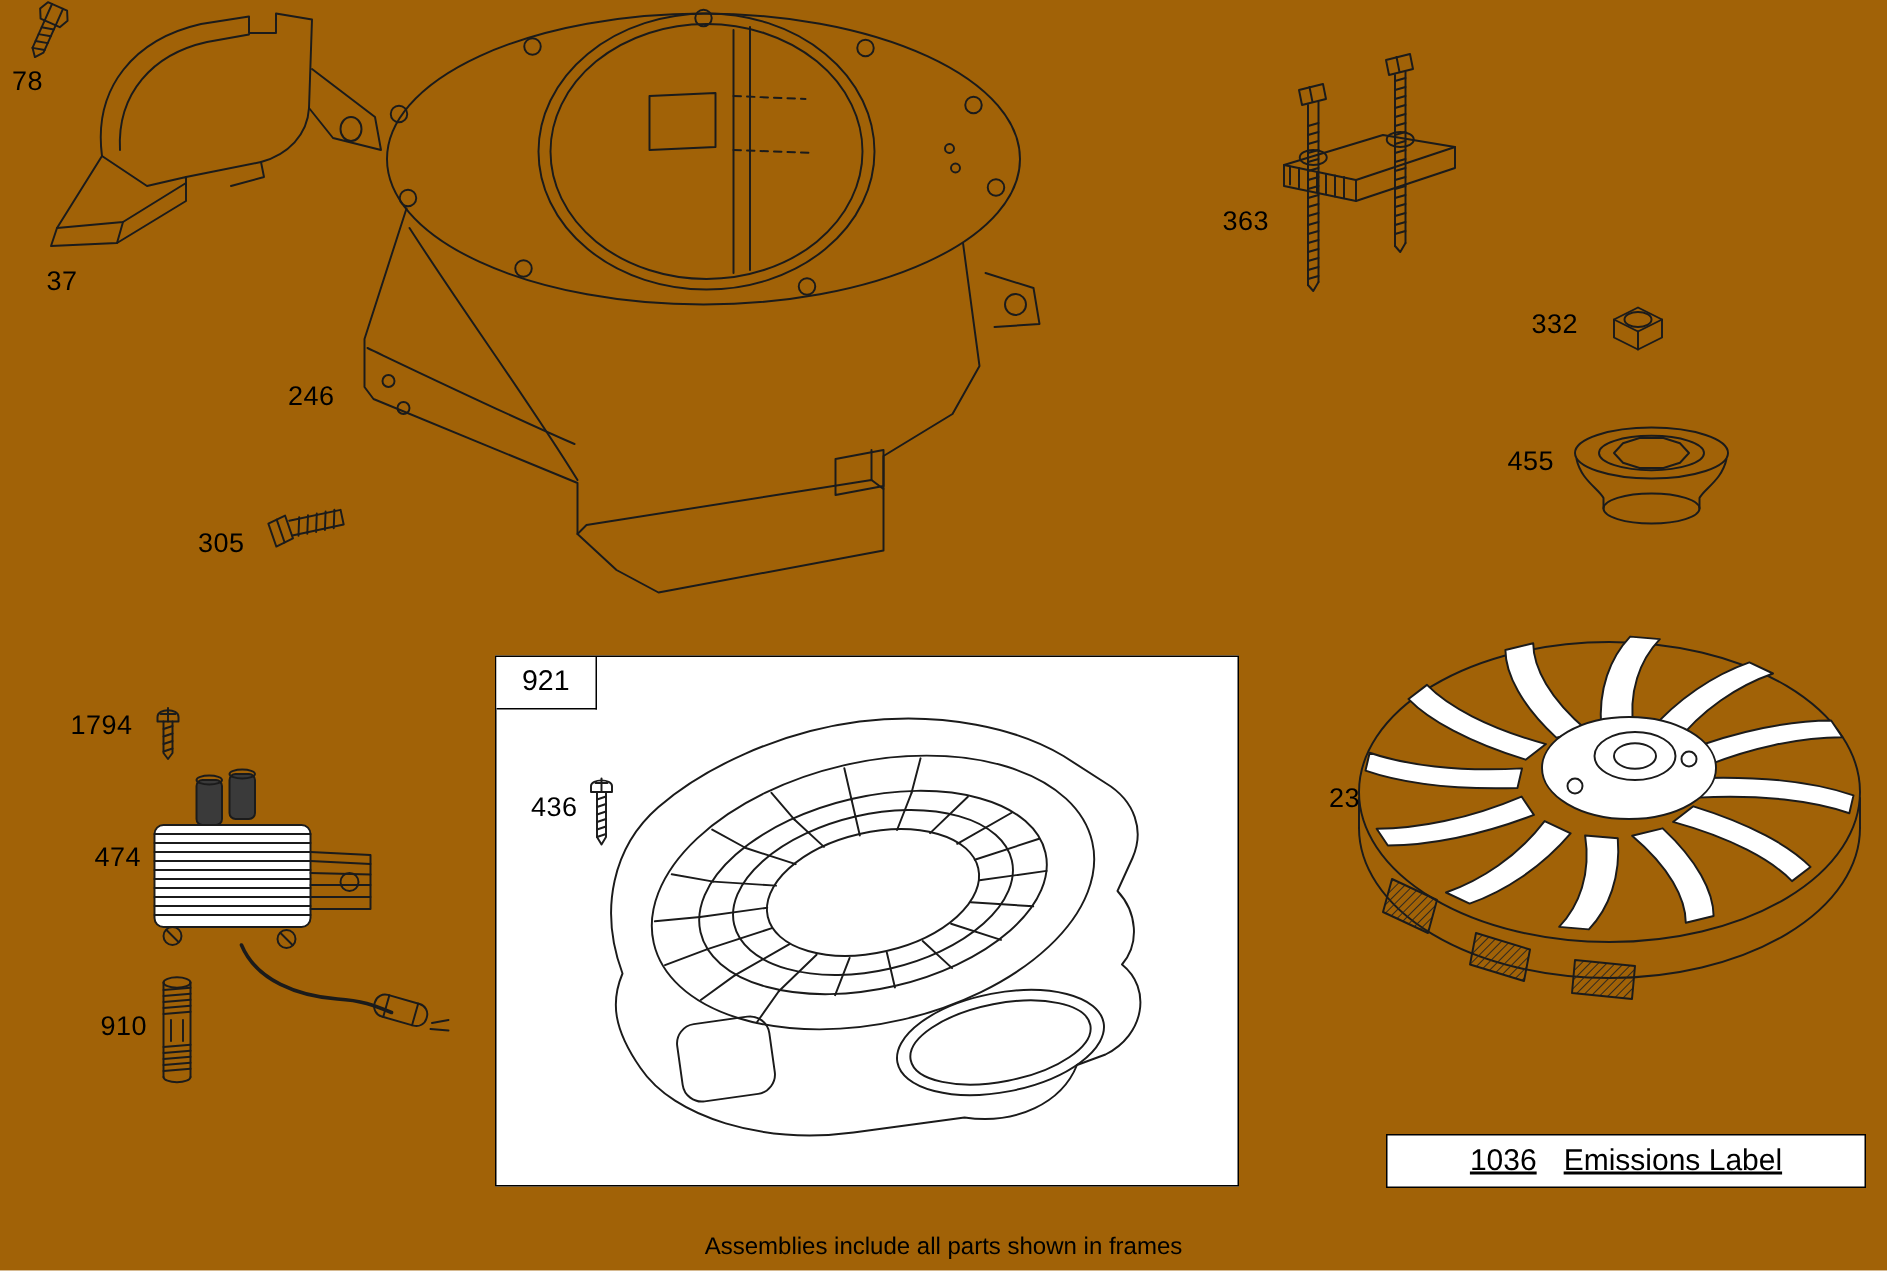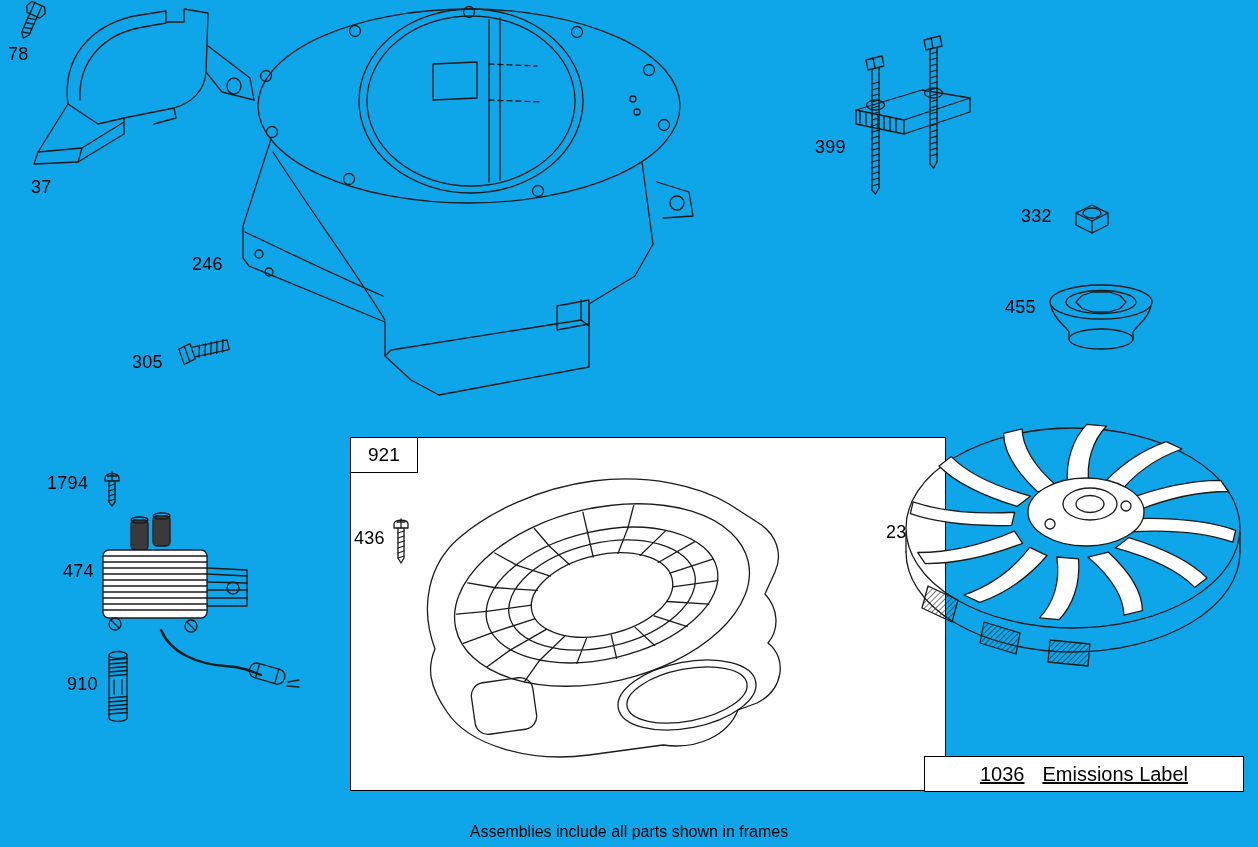--- a/index.html
+++ b/index.html
@@ -1,18 +1,18 @@
 <!DOCTYPE html>
 <html><head>
 <meta charset="utf-8">
 <style>
   * { margin:0; padding:0; box-sizing:border-box; }
   html,body { background:#fff; }
   body { font-family:"Liberation Sans", sans-serif; color:#000; }
-  .canvas { position:relative; width:1258px; height:847px; background:#0ea5e9; overflow:hidden; }
+  .canvas { position:relative; width:1258px; height:847px; background:#a16207; overflow:hidden; }
   .part { position:absolute; }
   .plabel { position:absolute; font-size:18px; letter-spacing:.3px; }
   .frame { position:absolute; border:1.6px solid #000; background:#fff; }
   .frame-tag { position:absolute; left:0; top:0; border-right:1.6px solid #000; border-bottom:1.6px solid #000; padding:6px 17px; font-size:19px; background:#fff; }
   .embox { position:absolute; border:1.6px solid #000; display:flex; align-items:center; justify-content:center; gap:18px; font-size:20px; background:#fff;text-decoration:underline; }
   .caption { position:absolute; top:823px; left:0; width:100%; text-align:center; font-size:16px; }
   svg { display:block; overflow:visible; }
   .part path, .part ellipse, .part circle, .part rect, .part line, .part polygon, .part polyline {
     stroke:#1b1b1b; stroke-width:1.3; fill:none; stroke-linecap:round; stroke-linejoin:round;
     vector-effect:non-scaling-stroke;
@@ -111,21 +111,21 @@
     <line x1="23" y1="26" x2="25" y2="36"></line>
     <path d="M 22,38 L 22,158 M 29,36 L 29,156"></path>
     <path d="M22,52 L29,50 M22,58 L29,56 M22,64 L29,62 M22,70 L29,68 M22,76 L29,74 M22,82 L29,80 M22,88 L29,86 M22,94 L29,92 M22,100 L29,98 M22,106 L29,104 M22,112 L29,110 M22,118 L29,116 M22,124 L29,122 M22,130 L29,128 M22,136 L29,134 M22,142 L29,140 M22,148 L29,146 M22,154 L29,152"></path>
     <path d="M 22,158 L 25.5,162 L 29,156"></path>
     <polygon points="74,8 90,4 92,14 76,18"></polygon>
     <line x1="81" y1="6" x2="83" y2="16"></line>
     <path d="M 80,18 L 80,132 M 87,16 L 87,130"></path>
     <path d="M80,22 L87,20 M80,28 L87,26 M80,34 L87,32 M80,40 L87,38 M80,46 L87,44 M80,52 L87,50 M80,58 L87,56 M80,64 L87,62 M80,70 L87,68 M80,76 L87,74 M80,82 L87,80 M80,88 L87,86 M80,94 L87,92 M80,100 L87,98 M80,106 L87,104 M80,112 L87,110 M80,118 L87,116 M80,124 L87,122"></path>
     <path d="M 80,132 L 83.5,136 L 87,130"></path>
   </svg>
-  <div class="plabel" style="left:815px;top:137px">399</div>
+  <div class="plabel" style="left:815px;top:137px">363</div>
 
   <svg class="part" style="left:1070px;top:200px" width="44" height="40">
     <polygon points="6,13 22,5 38,13 38,25 22,33 6,25"></polygon>
     <path d="M 6,13 L 22,21 L 38,13"></path>
     <line x1="22" y1="21" x2="22" y2="33"></line>
     <ellipse cx="22" cy="13" rx="9" ry="5"></ellipse>
   </svg>
   <div class="plabel" style="left:1021px;top:206px">332</div>
 
   <svg class="part" style="left:1046px;top:282px" width="110" height="78">
@@ -176,21 +176,21 @@
     <line x1="7" y1="7" x2="7" y2="70"></line>
     <line x1="25" y1="7" x2="25" y2="70"></line>
     <path d="M 7,70 A 9,3.5 0 0 0 25,70"></path>
     <path d="M7,12 L25,10.5 M7,16 L25,14.5 M7,20 L25,18.5 M7,24 L25,22.5 M7,28 L25,26.5"></path>
     <line x1="12" y1="32" x2="12" y2="46"></line>
     <line x1="20" y1="32" x2="20" y2="46"></line>
     <path d="M7,50 L25,48.5 M7,54 L25,52.5 M7,58 L25,56.5 M7,62 L25,60.5 M7,66 L25,64.5"></path>
   </svg>
   <div class="plabel" style="left:67px;top:674px">910</div>
 
-  <div class="frame" style="left:350px;top:437px;width:596px;height:354px">
+  <div class="frame" style="left:330px;top:437px;width:496px;height:354px">
     <div class="frame-tag">921</div>
     <svg class="part" style="left:6px;top:6px" width="482" height="340">
       <path d="M 78,205 C 62,162 72,120 102,94 C 132,68 182,44 236,37 C 292,30 342,42 372,60 L 400,78 C 420,90 426,110 418,128 L 408,150 C 421,164 423,185 411,199 C 431,215 426,246 400,259 L 381,266 C 371,291 341,306 306,301 L 232,311 C 172,319 112,301 90,268 C 72,242 70,224 78,205 Z"></path>
       <g transform="rotate(-13 245 151)">
         <ellipse cx="245" cy="151" rx="150" ry="87"></ellipse>
         <ellipse cx="245" cy="151" rx="118" ry="64"></ellipse>
         <ellipse cx="245" cy="151" rx="95" ry="52"></ellipse>
         <ellipse cx="245" cy="151" rx="72" ry="40"></ellipse>
         <path d="M361,163 L316,159 M347,184 L307,172 M321,201 L291,183 M285,212 L270,190 M245,216 L245,192 M205,212 L220,190 M169,201 L199,183 M143,184 L183,172 M129,163 L174,159 M129,141 L174,145 M143,120 L183,132 M169,103 L199,121 M205,92 L220,114 M245,88 L245,112 M285,92 L270,114 M321,103 L291,121 M347,120 L307,132 M361,141 L316,145"></path>
         <path d="M150,218 L169,201 M117,195 L143,184 M99,167 L129,163 M99,137 L129,141 M117,109 L143,120 M150,86 L169,103 M194,71 L205,92 M245,66 L245,88 M296,71 L285,92"></path>

